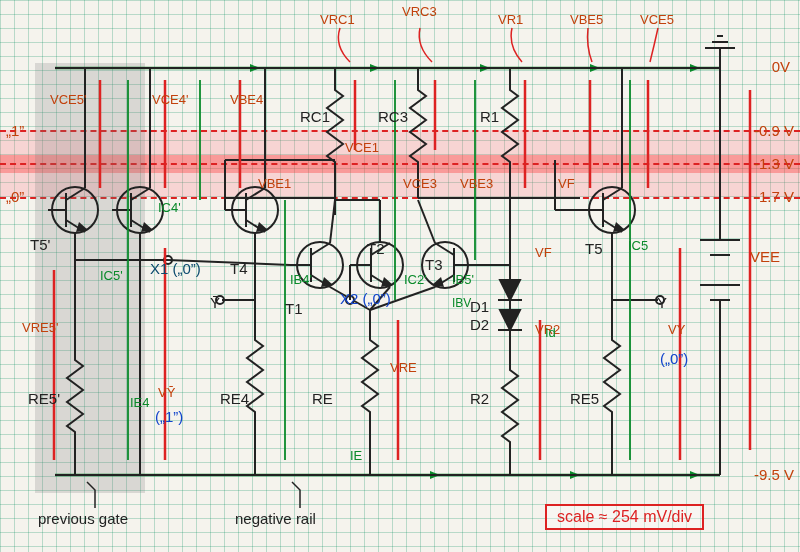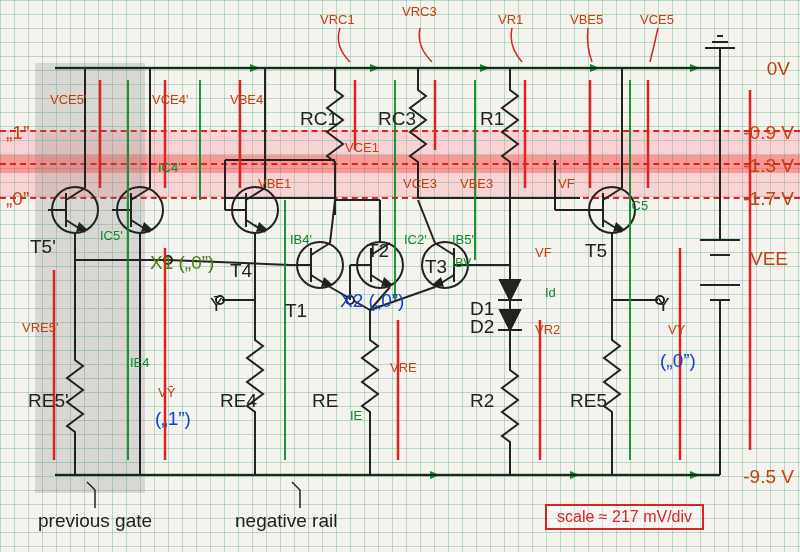--- a/index.html
+++ b/index.html
@@ -31,24 +31,24 @@
     left: 0; right: 0;
     background: rgba(255, 30, 30, 0.32);
   }
   .dash {
     position: absolute;
     left: 0; right: 0;
     border-top: 2px dashed #d22;
   }
   .lbl { position: absolute; white-space: nowrap; }
   .red { color: #c2410c; text-align: right; }
-  .green { color: #0a8a2a; }
+  .green { color: #0a8a2a; margin-top: 40px; }
   .black { color: #222; }
   .small { font-size: 13px; }
-  .mid { font-size: 19px; }
+  .mid { font-size: 15px; }
   .tiny { font-size: 12px; }
   .scalebox {
     position:absolute;border:2px solid #d22;color:#d22;
     padding:2px 10px;font-size:16px;background:rgba(255,255,255,0.3);
   }
   svg { position:absolute; top:0; left:0; }
   .prev-shade {
     position:absolute; background: rgba(120,120,120,0.22);
   }
 </style>
@@ -338,31 +338,31 @@
 <span class="lbl black mid" style="left:470px;top:316px">D2</span>
 
 <span class="lbl black mid" style="left:30px;top:236px">T5'</span>
 
 <span class="lbl black mid" style="left:230px;top:260px">T4</span>
 <span class="lbl black mid" style="left:285px;top:300px">T1</span>
 <span class="lbl black mid" style="left:367px;top:240px">T2</span>
 <span class="lbl black mid" style="left:425px;top:256px">T3</span>
 <span class="lbl black mid" style="left:585px;top:240px">T5</span>
 
-<span class="lbl mid" style="left:150px;top:252px;color:#4d7c0f">X1 („0”)</span>
+<span class="lbl mid" style="left:150px;top:260px;color:#0c4a6e">X1 („0”)</span>
 <span class="lbl mid" style="left:340px;top:290px;color:#14c">X2 („0”)</span>
 <span class="lbl black mid" style="left:210px;top:294px">Ȳ</span>
 <span class="lbl black mid" style="left:657px;top:294px">Y</span>
 <span class="lbl mid" style="left:155px;top:408px;color:#14c">(„1”)</span>
 <span class="lbl mid" style="left:660px;top:350px;color:#14c">(„0”)</span>
 
 <span class="lbl black mid" style="left:38px;top:510px">previous gate</span>
 <span class="lbl black mid" style="left:235px;top:510px">negative rail</span>
 <div class="scalebox" style="left:545px;top:504px">
-  <span>scale ≈ 217 mV/div</span>
+  <span>scale ≈ 254 mV/div</span>
 </div>
 
 <svg width="800" height="552">
   <g stroke="#222" stroke-width="1.5" fill="none">
     <path d="M95 508 v-18 l-8 -8"></path>
     <path d="M300 508 v-18 l-8 -8"></path>
   </g>
 
   <g stroke="#d22" stroke-width="1.5" fill="none">
     <path d="M340 28 q-6 18 10 34"></path>

